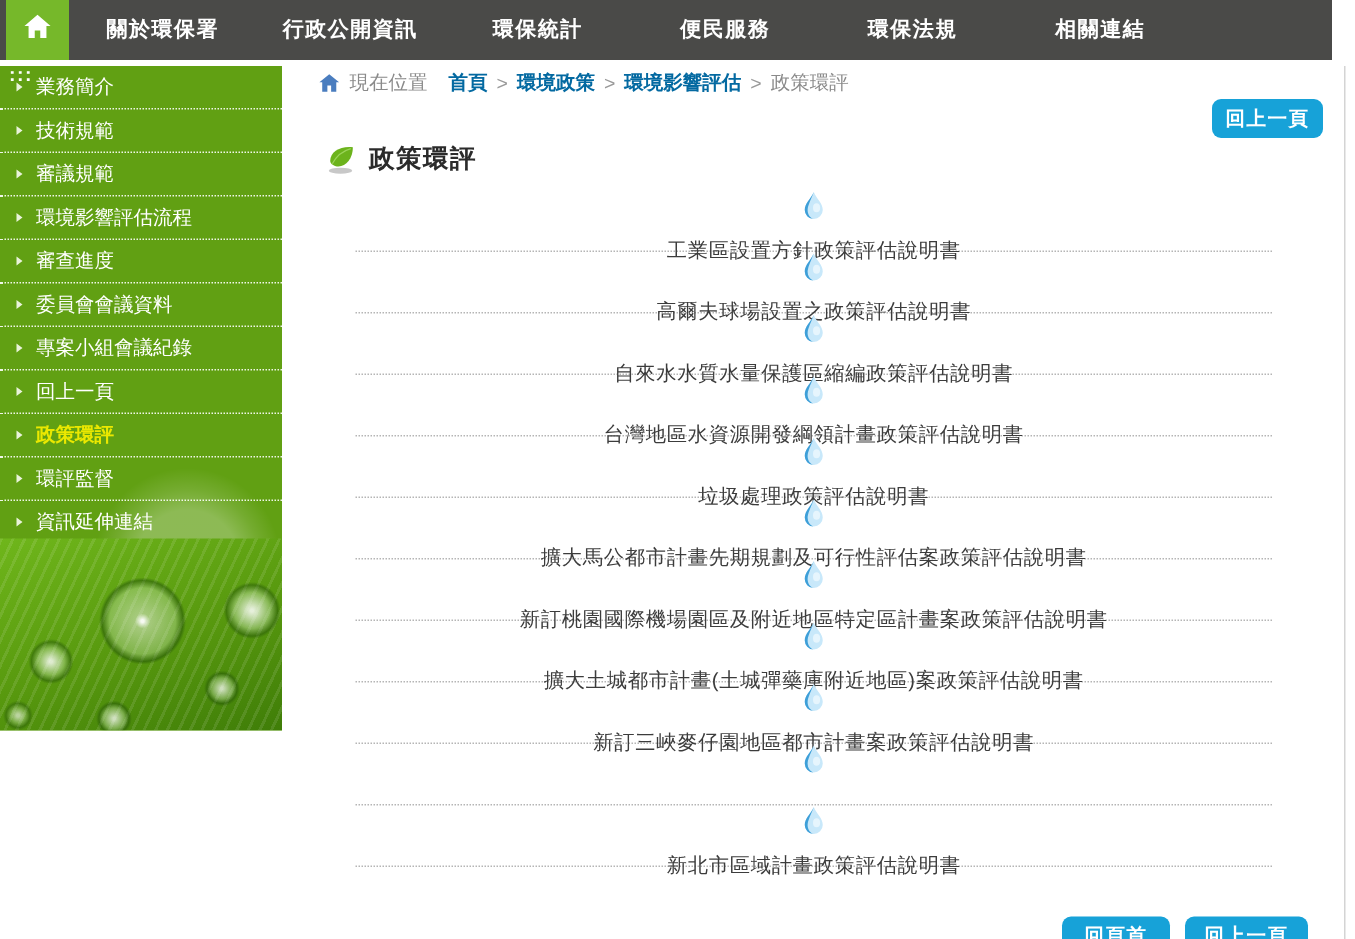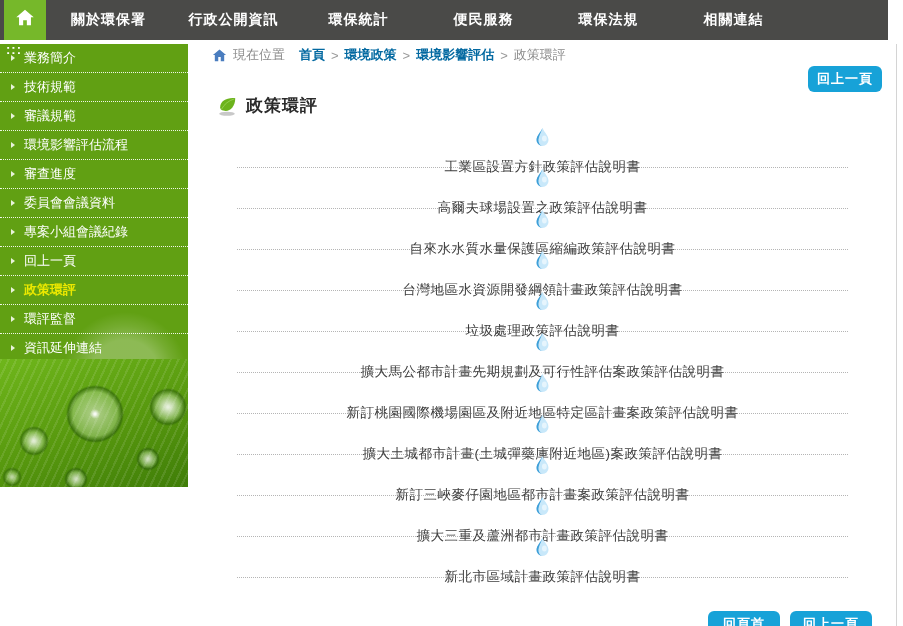--- a/index.html
+++ b/index.html
@@ -306,21 +306,20 @@
       </div>
 
       <div class="doc-row">
         <span class="drop-icon">
           <svg width="15" height="20" viewBox="0 0 20 26">
             <path d="M10 1 C7.5 7 2 11 2 17 a8 8 0 0 0 16 0 C18 11 12.5 7 10 1 Z" fill="#c8e8fa"></path>
             <path d="M10 1 C7.5 7 2 11 2 17 a8 8 0 0 0 7.5 8 C6 23.5 4.2 20 4.6 16.2 5.2 11.5 8 7 10 1 Z" fill="#3e9fd8"></path>
             <ellipse cx="12.5" cy="15" rx="3.2" ry="4" fill="#ffffff" opacity="0.55"></ellipse>
           </svg>
         </span>
-        <span class="doc-label">擴大三重及蘆洲都市計畫政策評估說明書</span>
       </div>
 
       <div class="doc-row">
         <span class="drop-icon">
           <svg width="15" height="20" viewBox="0 0 20 26">
             <path d="M10 1 C7.5 7 2 11 2 17 a8 8 0 0 0 16 0 C18 11 12.5 7 10 1 Z" fill="#c8e8fa"></path>
             <path d="M10 1 C7.5 7 2 11 2 17 a8 8 0 0 0 7.5 8 C6 23.5 4.2 20 4.6 16.2 5.2 11.5 8 7 10 1 Z" fill="#3e9fd8"></path>
             <ellipse cx="12.5" cy="15" rx="3.2" ry="4" fill="#ffffff" opacity="0.55"></ellipse>
           </svg>
         </span>

